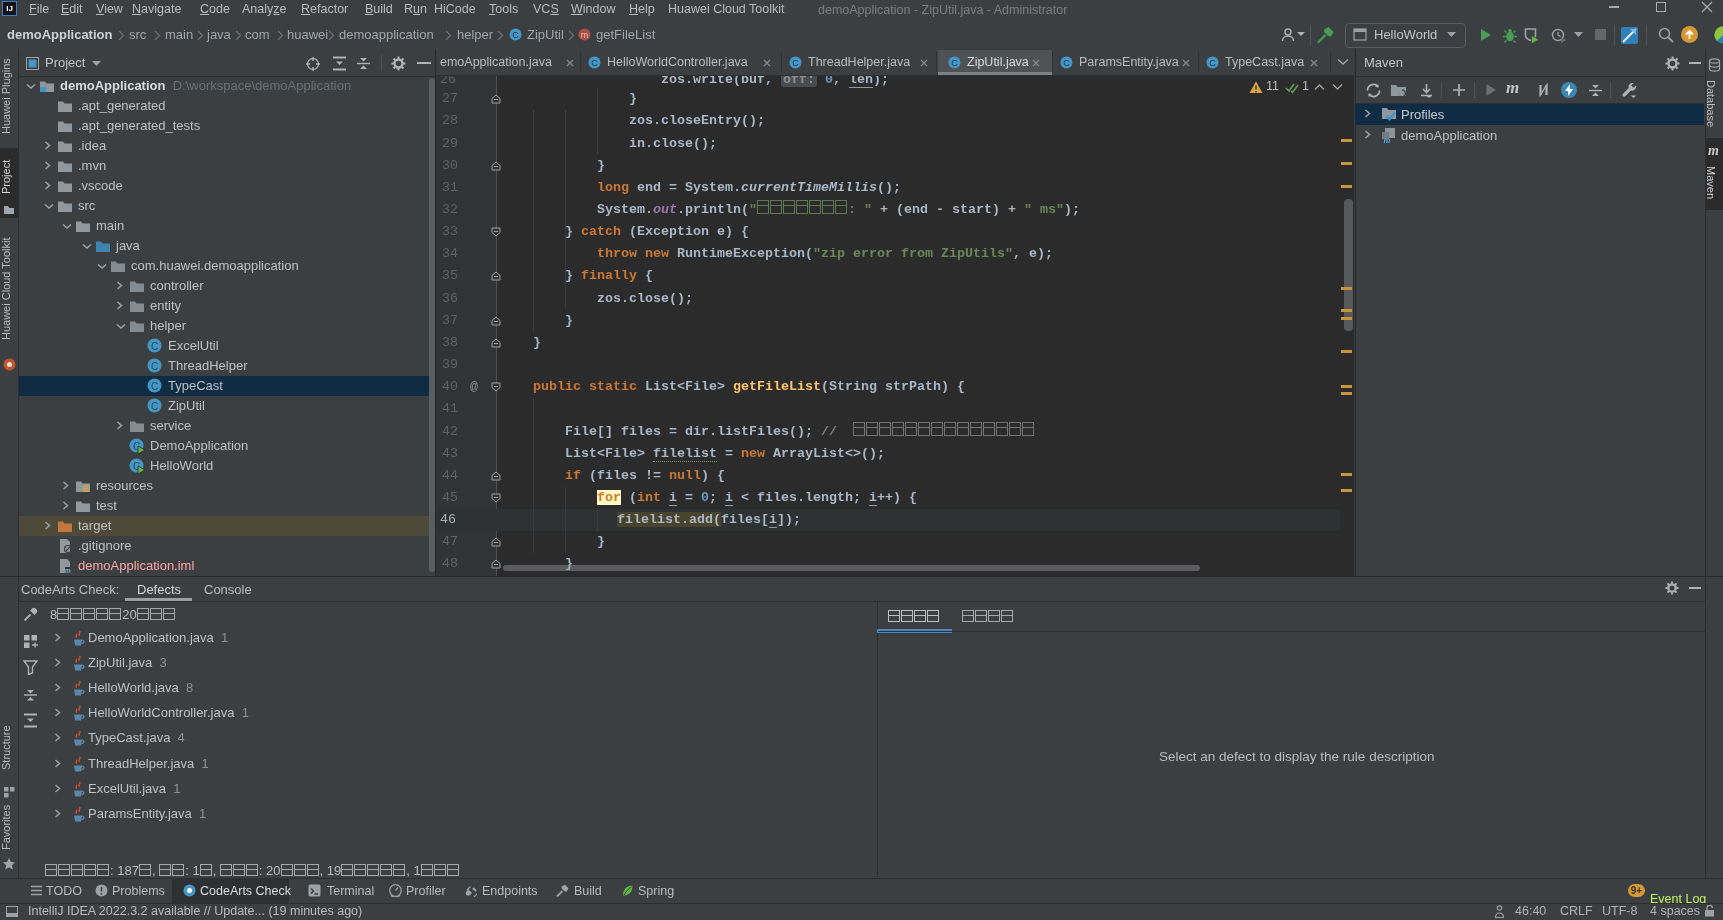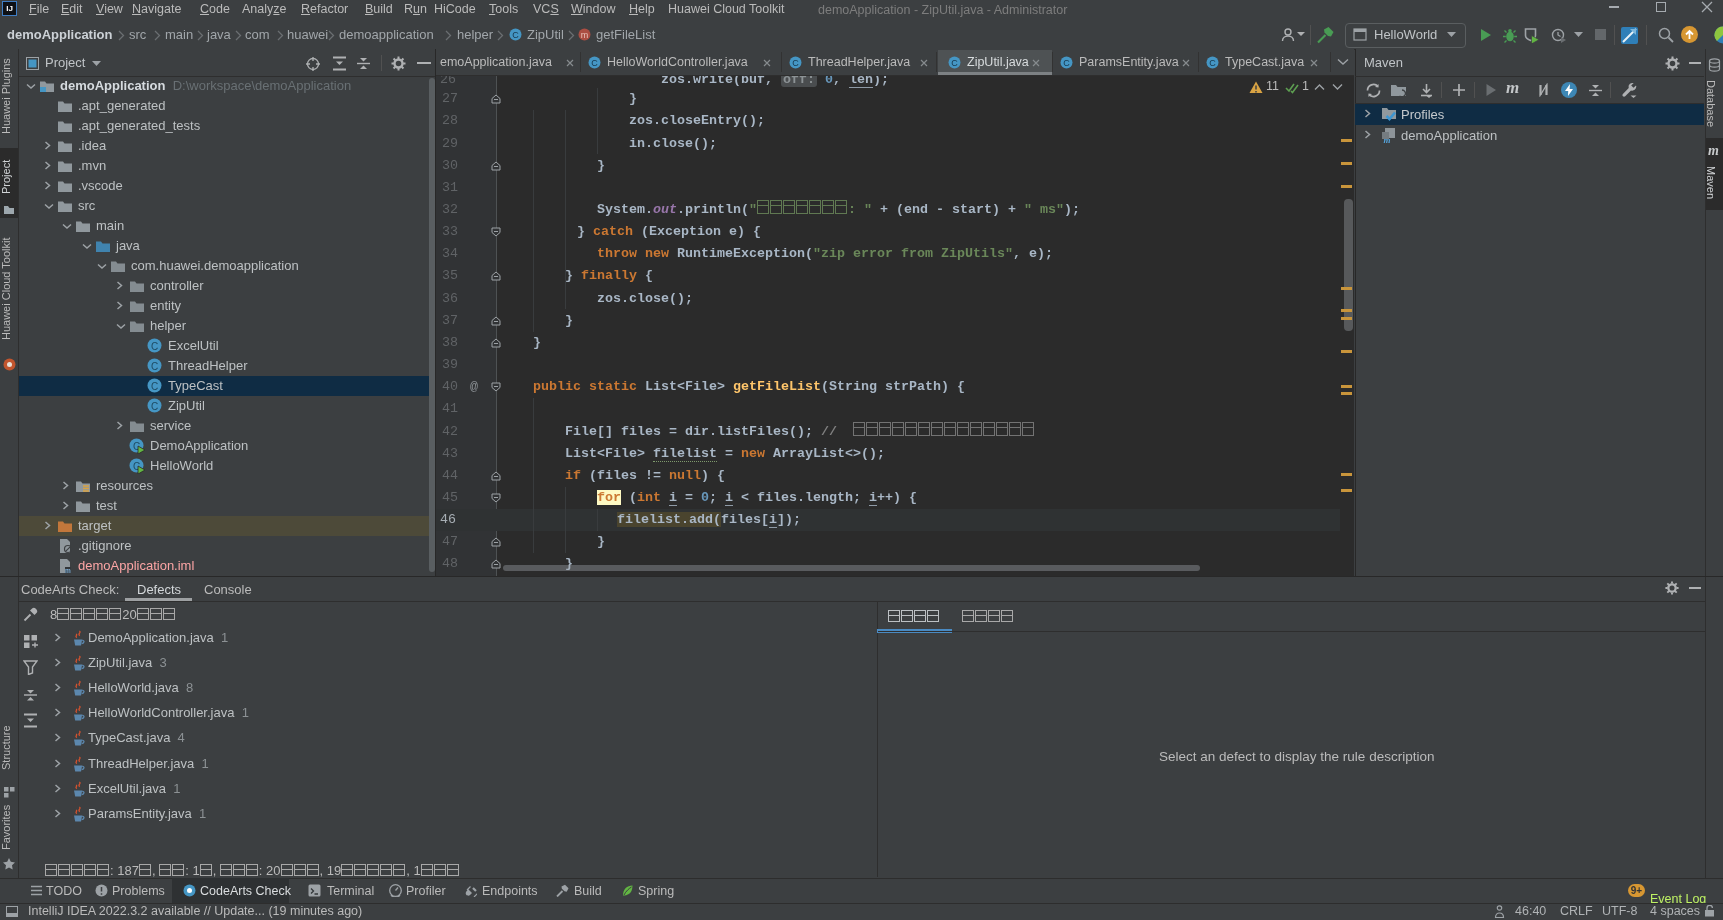--- a/index.html
+++ b/index.html
@@ -504,22 +504,23 @@
     </svg>
 <svg style="position:absolute;left:55px;top:483.4px" width="10" height="10" viewBox="0 0 10 10">
       <path d="M5 1L9 4.5V9H1V4.5Z" fill="#313335" stroke="#9da2a6"></path>
       <path d="M3 5.5h4" stroke="#9da2a6"></path>
     </svg>
 <div class="mono" style="position:absolute;left:65px;top:-6.9px;height:22px;line-height:22px;color:#a9b7c6">                    zos.write(buf, <span style="background:#4a4d4f;color:#8c9295;border-radius:3px;padding:0 2px">off:</span> <span class="n">0</span>, <span class="u">len</span>);</div>
 <div class="mono" style="position:absolute;left:65px;top:12.2px;height:22px;line-height:22px;color:#a9b7c6">                }</div>
 <div class="mono" style="position:absolute;left:65px;top:34.4px;height:22px;line-height:22px;color:#a9b7c6">                zos.closeEntry();</div>
 <div class="mono" style="position:absolute;left:65px;top:56.5px;height:22px;line-height:22px;color:#a9b7c6">                in.close();</div>
 <div class="mono" style="position:absolute;left:65px;top:78.7px;height:22px;line-height:22px;color:#a9b7c6">            }</div>
+<div class="mono" style="position:absolute;left:65px;top:100.8px;height:22px;line-height:22px;color:#a9b7c6">            <span class="k">long</span> end = System.<span class="it">currentTimeMillis</span>();</div>
 <div class="mono" style="position:absolute;left:65px;top:123.0px;height:22px;line-height:22px;color:#a9b7c6">            System.<span class="f">out</span>.println(<span class="s">"<i class="tfm"></i><i class="tfm"></i><i class="tfm"></i><i class="tfm"></i><i class="tfm"></i><i class="tfm"></i><i class="tfm"></i>: "</span> + (end - start) + <span class="s">" ms"</span>);</div>
-<div class="mono" style="position:absolute;left:77px;top:145.1px;height:22px;line-height:22px;color:#a9b7c6">        } <span class="k">catch</span> (Exception e) {</div>
+<div class="mono" style="position:absolute;left:65px;top:145.1px;height:22px;line-height:22px;color:#a9b7c6">        } <span class="k">catch</span> (Exception e) {</div>
 <div class="mono" style="position:absolute;left:65px;top:167.3px;height:22px;line-height:22px;color:#a9b7c6">            <span class="k">throw</span> <span class="k">new</span> RuntimeException(<span class="s">"zip error from ZipUtils"</span>, e);</div>
 <div class="mono" style="position:absolute;left:65px;top:189.4px;height:22px;line-height:22px;color:#a9b7c6">        } <span class="k">finally</span> {</div>
 <div class="mono" style="position:absolute;left:65px;top:211.6px;height:22px;line-height:22px;color:#a9b7c6">            zos.close();</div>
 <div class="mono" style="position:absolute;left:65px;top:233.8px;height:22px;line-height:22px;color:#a9b7c6">        }</div>
 <div class="mono" style="position:absolute;left:65px;top:255.9px;height:22px;line-height:22px;color:#a9b7c6">    }</div>
 <div class="mono" style="position:absolute;left:65px;top:278.0px;height:22px;line-height:22px;color:#a9b7c6"></div>
 <div class="mono" style="position:absolute;left:65px;top:300.2px;height:22px;line-height:22px;color:#a9b7c6">    <span class="k">public</span> <span class="k">static</span> List&lt;File&gt; <span class="m">getFileList</span>(String strPath) {</div>
 <div class="mono" style="position:absolute;left:65px;top:344.5px;height:22px;line-height:22px;color:#a9b7c6">        File[] files = dir.listFiles(); <span class="c">//  <i class="tfm"></i><i class="tfm"></i><i class="tfm"></i><i class="tfm"></i><i class="tfm"></i><i class="tfm"></i><i class="tfm"></i><i class="tfm"></i><i class="tfm"></i><i class="tfm"></i><i class="tfm"></i><i class="tfm"></i><i class="tfm"></i><i class="tfm"></i></span></div>
 <div class="mono" style="position:absolute;left:65px;top:366.6px;height:22px;line-height:22px;color:#a9b7c6">        List&lt;File&gt; <span style="border-bottom:1px dotted #7e9a6c">filelist</span> = <span class="k">new</span> ArrayList&lt;&gt;();</div>
 <div class="mono" style="position:absolute;left:65px;top:388.8px;height:22px;line-height:22px;color:#a9b7c6">        <span class="k">if</span> (files != <span class="k">null</span>) {</div>

